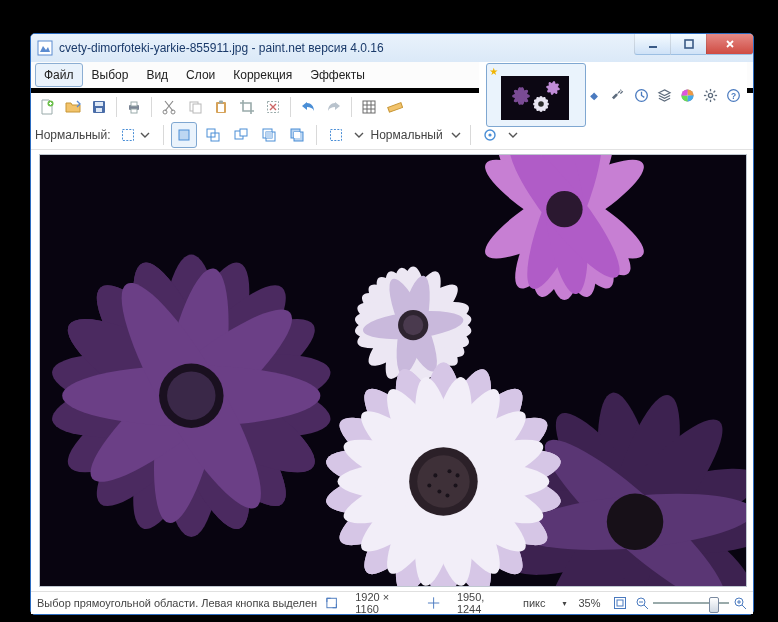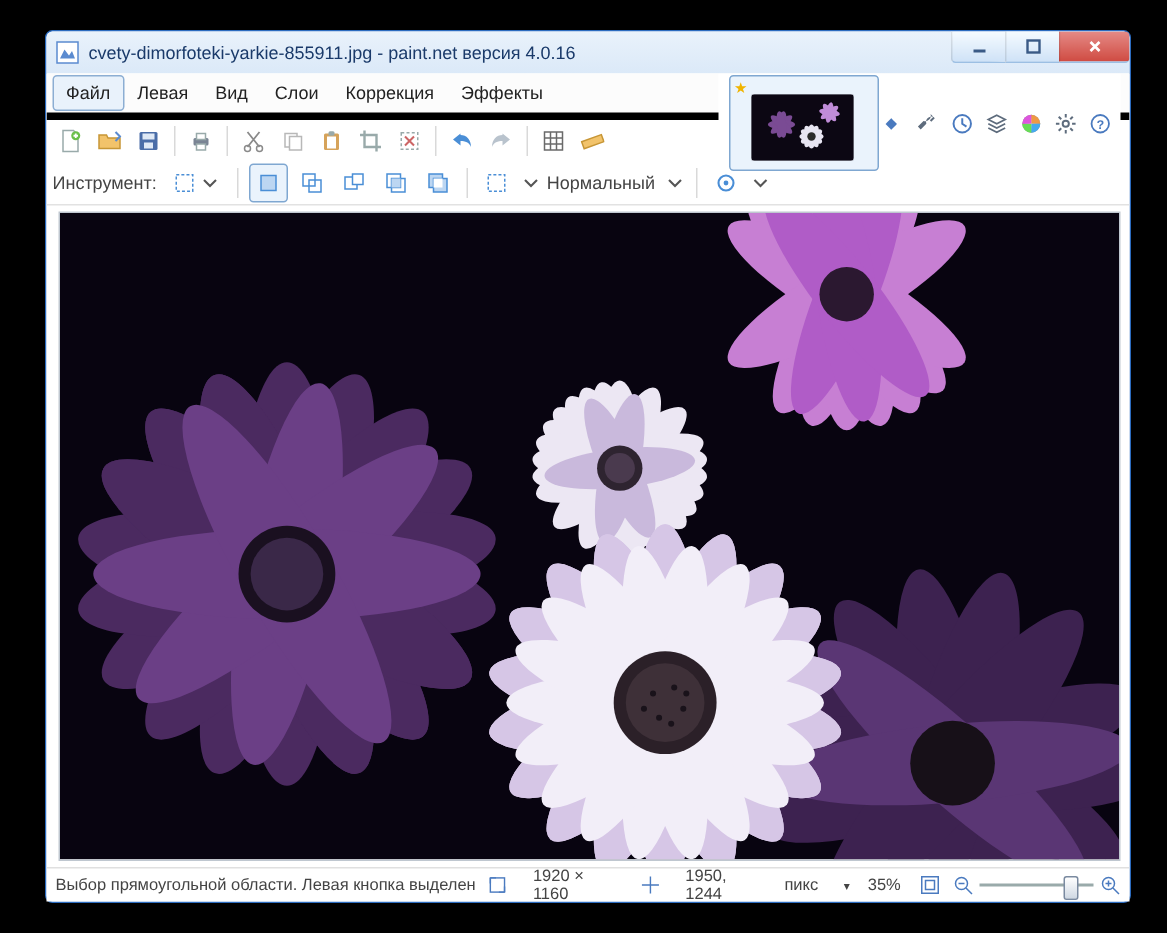--- a/index.html
+++ b/index.html
@@ -1,16 +1,16 @@
 <!DOCTYPE html>
 <html><head>
 <meta charset="utf-8">
 <style>
 html,body{margin:0;padding:0;height:100%;background:#000;font-family:"Segoe UI",Tahoma,Arial,sans-serif;font-size:12px;color:#222;overflow:hidden}
-.window{position:absolute;left:30px;top:20px;width:722px;height:580px;background:#fff;border:1px solid #2b6bbf;border-radius:5px;box-shadow:0 0 15px rgba(0,0,0,.6);display:flex;flex-direction:column}
+.window{position:absolute;left:30px;top:33px;width:722px;height:580px;background:#fff;border:1px solid #2b6bbf;border-radius:5px;box-shadow:0 0 15px rgba(0,0,0,.6);display:flex;flex-direction:column}
 .titlebar{height:28px;background:linear-gradient(#e9f2fb,#dbe9f8);border-top-left-radius:4px;border-top-right-radius:4px;display:flex;align-items:center;padding:0 0 0 6px;position:relative}
 .title-icon{width:16px;height:16px;display:inline-block;margin-right:6px}
 .title-text{color:#1a3a6a;font-size:12px;flex:1;white-space:nowrap;overflow:hidden}
 .win-btns{display:flex;align-items:flex-start;position:absolute;right:0;top:0}
 .win-btn{width:35px;height:20px;display:flex;align-items:center;justify-content:center;border-left:1px solid rgba(0,0,0,.1);background:linear-gradient(#f5fbff,#cfe2f7);border-bottom:1px solid #9cbfe3}
 .win-btn:first-child{border-bottom-left-radius:3px}
 .win-btn.close{background:linear-gradient(#e58a86,#cf4b42);border-bottom-right-radius:3px;border-top-right-radius:3px;width:46px}
 .win-btn svg{width:12px;height:12px}
 .client{flex:1;background:#fff;display:flex;flex-direction:column;position:relative;overflow:hidden}
 .menubar{display:flex;align-items:center;height:26px;padding:0 4px;background:#fcfcfc;border-bottom:5px solid #000000}
@@ -165,21 +165,21 @@
             <svg viewBox="0 0 16 16">
               <circle cx="8" cy="8" r="6.2" fill="none" stroke="#4a7abf" stroke-width="1.3"></circle>
               <text x="8" y="11.5" text-anchor="middle" font-size="9" fill="#4a7abf" font-weight="bold">?</text>
             </svg>
           </span>
       </div>
     </div>
 
     <div class="menubar">
       <div class="menuitem active">Файл</div>
-      <div class="menuitem">Левая</div>
+      <div class="menuitem">Выбор</div>
       <div class="menuitem">Вид</div>
       <div class="menuitem">Слои</div>
       <div class="menuitem">Коррекция</div>
       <div class="menuitem">Эффекты</div>
     </div>
 
     <div class="toolbar">
       <span class="tbtn">
           <svg viewBox="0 0 16 16">
             <path d="M3 1h7l3 3v11H3z" fill="#fff" stroke="#9aa"></path>
@@ -259,21 +259,21 @@
           </svg>
         </span>
       <span class="tbtn">
           <svg viewBox="0 0 16 16">
             <rect x="1" y="6" width="14" height="5" fill="#f2c36b" stroke="#c79636" transform="rotate(-20 8 8)"></rect>
           </svg>
         </span>
     </div>
 
     <div class="tool2">
-      <span class="lbl">Инструмент:</span>
+      <span class="lbl">Нормальный:</span>
       <span class="sel">
         <svg width="16" height="16">
             <rect x="2.5" y="2.5" width="11" height="11" fill="none" stroke="#4a8ed6" stroke-dasharray="2 1.4"></rect>
           </svg>
         <svg class="chev" viewBox="0 0 14 14">
             <path d="M3 5l4 4 4-4" stroke="#555" fill="none" stroke-width="1.4"></path>
           </svg>
       </span>
       <span class="sep"></span>
       <span class="tbtn" style="border:1px solid #7fa7d1;background:#eaf3fc">

